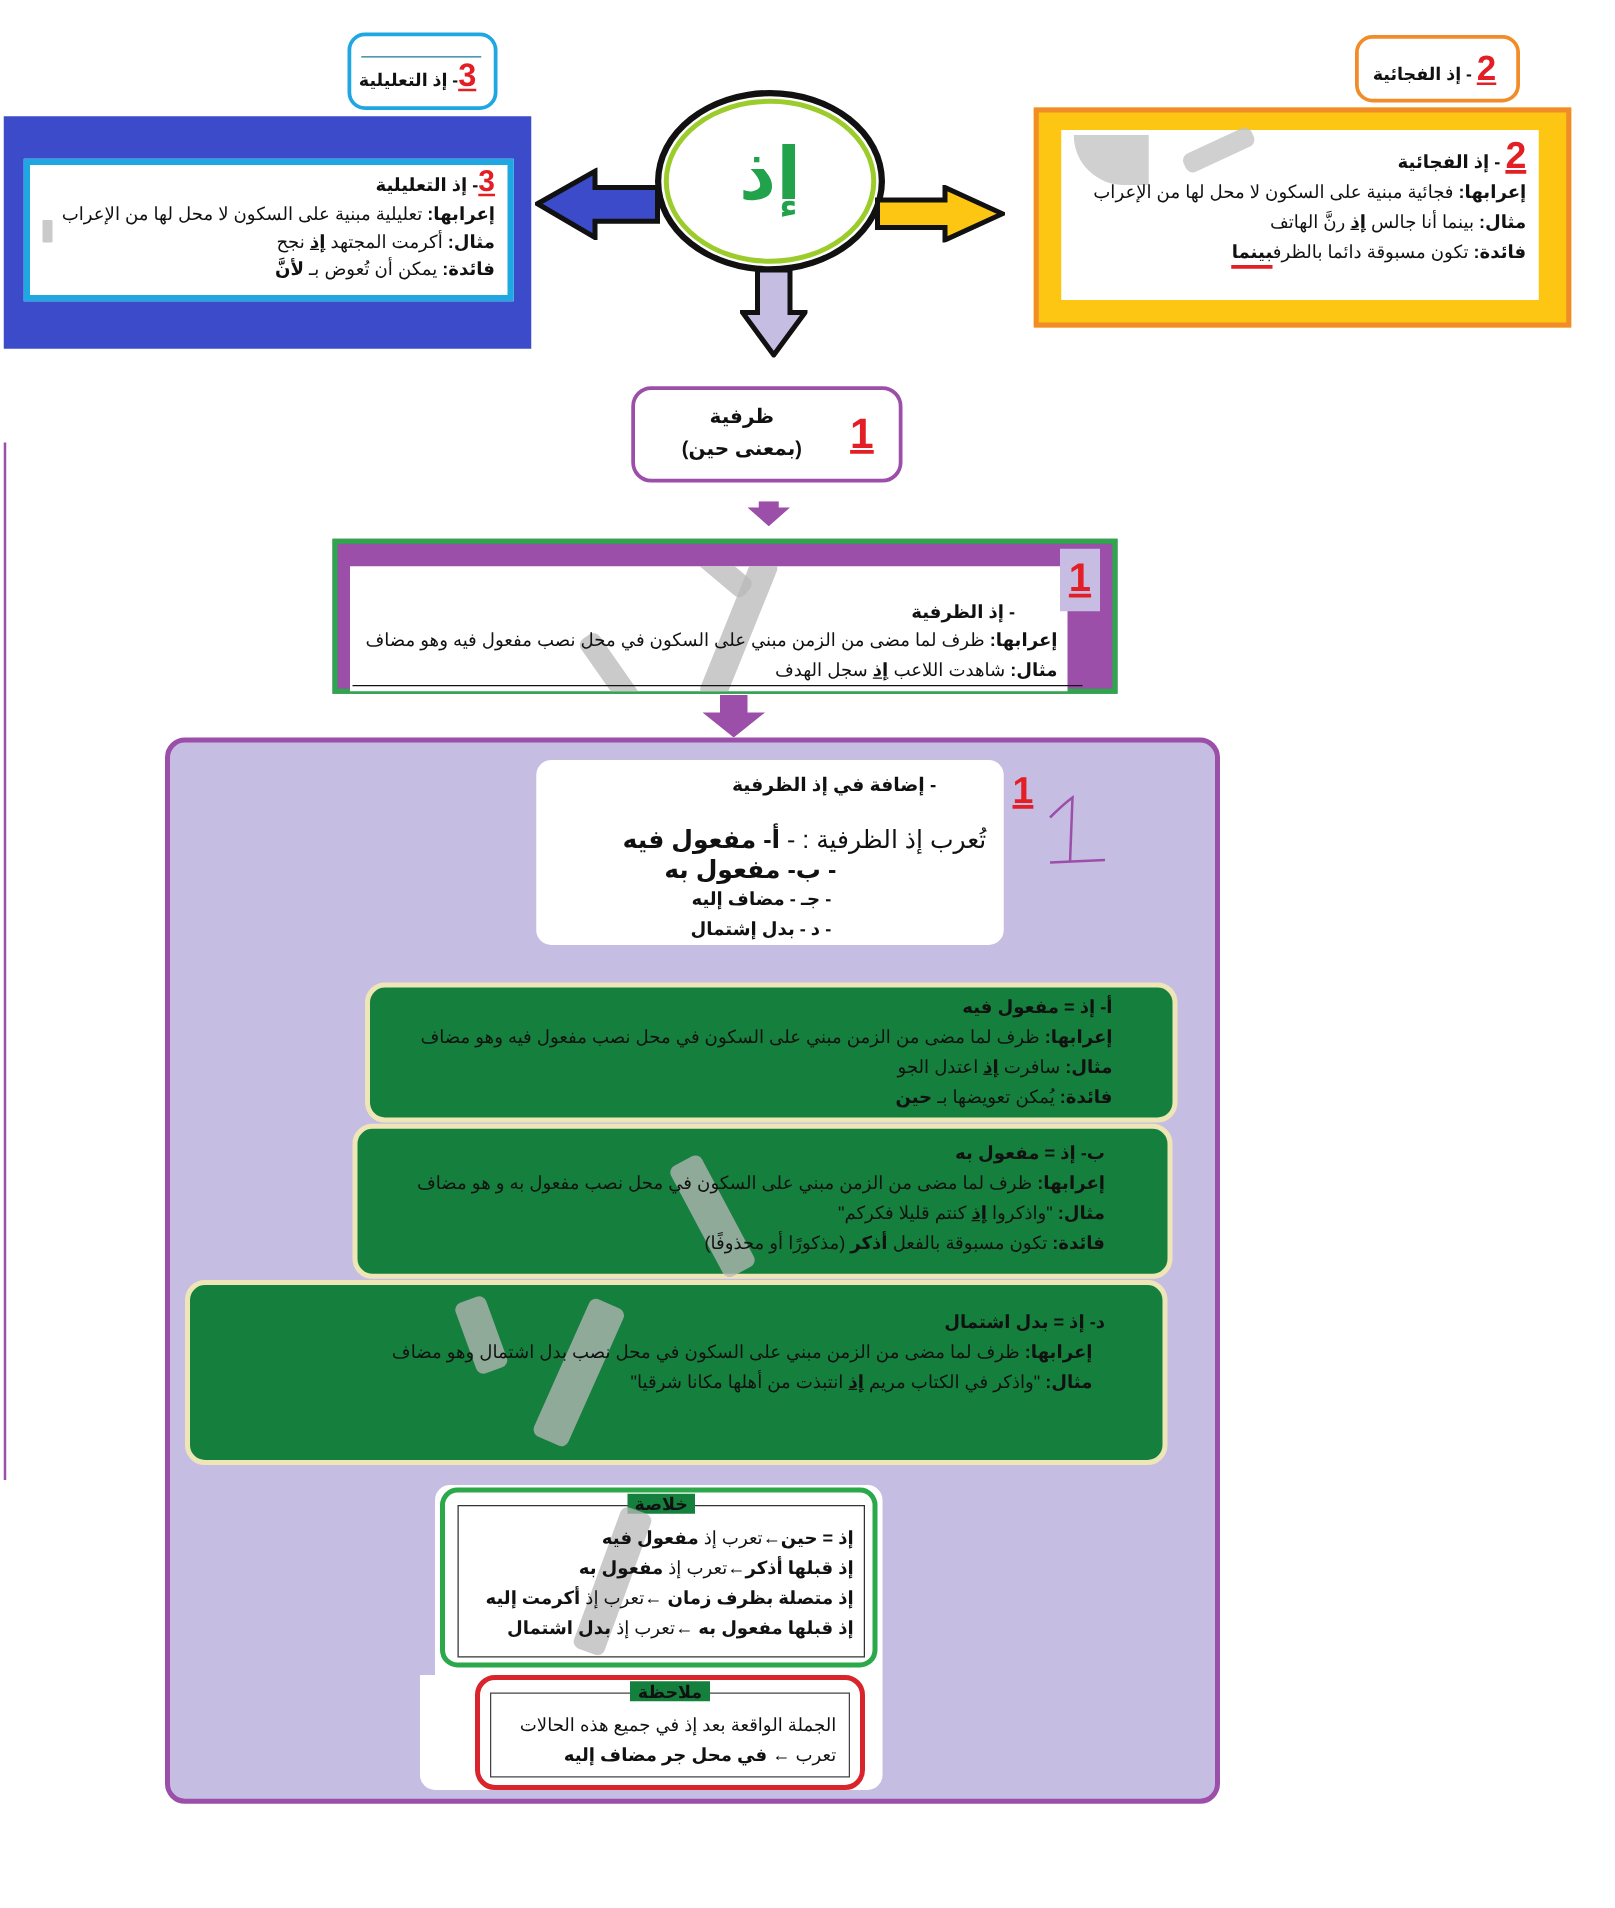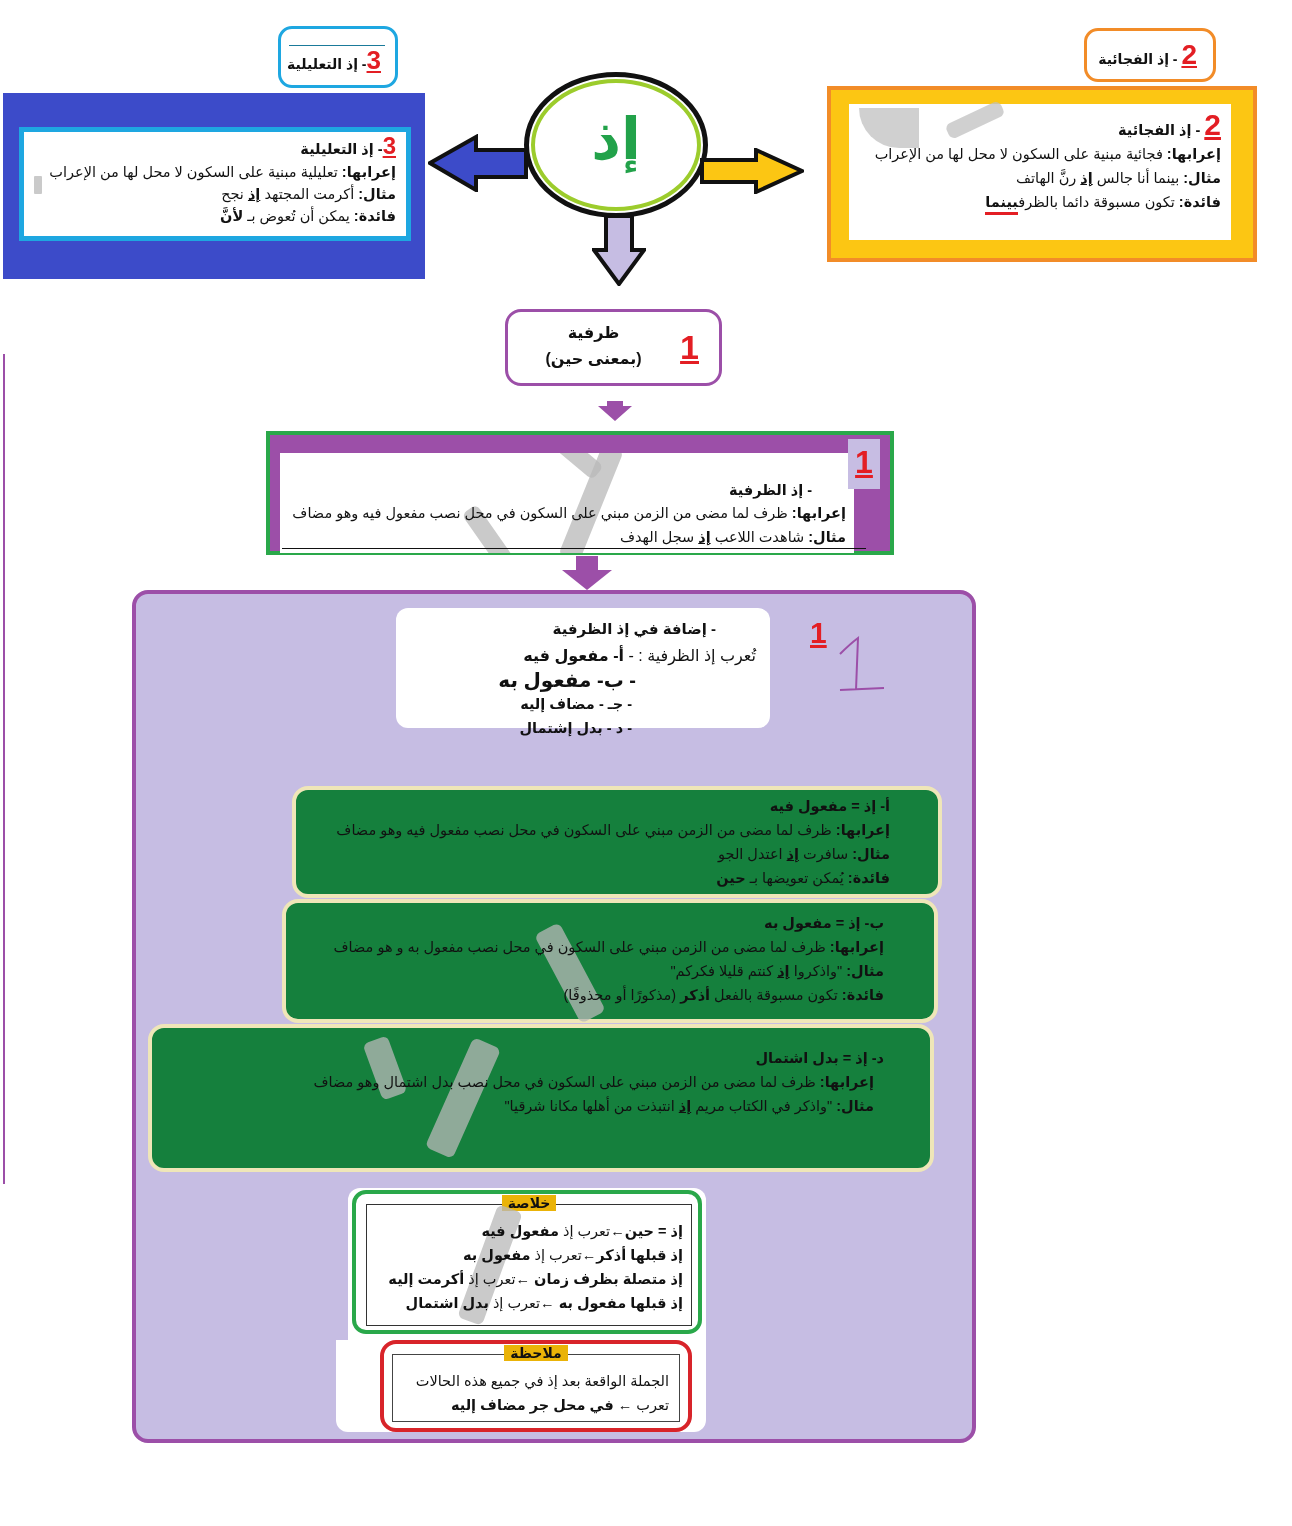--- a/index.html
+++ b/index.html
@@ -43,32 +43,32 @@
   #blk1 { left: 266px; top: 431px; width: 628px; height: 124px; background: #9c4fa8; border: 4px solid #2aa84a; }
   #blk1 .card { position: absolute; left: 10px; top: 18px; width: 574px; height: 100px; background: #fff; padding: 2px 8px; overflow: hidden; }
   #blk1 .badge { position: absolute; right: 10px; top: 4px; width: 32px; height: 50px; background: #c7bde3; text-align: center; }
   #blk1 .bottomline { position: absolute; left: 12px; right: 24px; top: 113px; border-top: 1.5px solid #111; }
 
   #big { left: 132px; top: 590px; width: 844px; height: 853px; background: #c6bde3; border: 4px solid #9c4fa8; border-radius: 16px; }
 
   .cardw { position: absolute; background: #fff; border-radius: 12px; }
   .cardy { position: absolute; background: #15803d; border: 4px solid #efe6b8; border-radius: 16px; }
 
-  #addbox { left: 260px; top: 14px; width: 374px; height: 120px; padding: 10px 14px; }
+  #addbox { left: 293px; top: 14px; width: 374px; height: 148px; padding: 10px 14px; }
 
   #handone { position: absolute; left: 700px; top: 40px; }
 
   #kholasa { left: 212px; top: 594px; width: 358px; height: 152px; }
   #kholasa .g { position: absolute; left: 4px; top: 2px; right: 4px; bottom: 6px; border: 4px solid #2aa84a; border-radius: 14px; }
   #kholasa .frame { position: absolute; left: 18px; top: 16px; right: 14px; bottom: 14px; border: 1px solid #333; }
   #mulahaza { left: 200px; top: 746px; width: 370px; height: 92px; border-radius: 0 0 12px 12px; }
   #mulahaza .r { position: absolute; left: 44px; top: 0; right: 14px; bottom: 0; border: 4px solid #d8242a; border-radius: 16px; }
   #mulahaza .frame { position: absolute; left: 56px; top: 14px; right: 26px; bottom: 10px; border: 1px solid #444; }
   .legend { position: absolute; top: -10px; left: 0; right: 0; text-align: center; font-size: 14px; font-weight: bold; }
-  .legend span { background: #eab308; padding: 0 6px; }
+  .legend span { background: #15803d; padding: 0 6px; }
 </style>
 </head>
 <body>
 
 <div class="abs" style="left:3px;top:354px;width:2px;height:830px;background:#9c4fa8;"></div>
 
 <div id="lbl3" class="abs">
   <div class="topline"></div>
   <div class="inner rtl">
     <span class="num" style="font-size:26px;">3</span><span>- إذ التعليلية</span>
@@ -153,21 +153,21 @@
 <div class="abs arrow" style="left:562px;top:556px;">
   <svg width="50" height="34" viewBox="0 0 50 34">
       <polygon points="14,0 36,0 36,14 50,14 25,34 0,14 14,14" fill="#9c4fa8"></polygon>
     </svg>
 </div>
 
 <div id="big" class="abs">
 
   <div id="addbox" class="cardw rtl">
     <div class="b" style="font-size:15px;line-height:22px;padding-right:40px;">- إضافة في إذ الظرفية</div>
-    <div style="font-size:16px;line-height:24px;margin-top:4px;">
+    <div style="font-size:20px;line-height:24px;margin-top:20px;">
       <span>تُعرب إذ الظرفية : -</span>
       <span class="b">أ- مفعول فيه</span>
     </div>
     <div class="b" style="font-size:20px;line-height:24px;padding-right:120px;">- ب- مفعول به</div>
     <div class="b" style="font-size:14.5px;line-height:24px;padding-right:124px;">- جـ - مضاف إليه</div>
     <div class="b" style="font-size:14.5px;line-height:24px;padding-right:124px;">- د - بدل إشتمال</div>
   </div>
 
   <div class="num abs" style="left:674px;top:22px;font-size:30px;">1</div>
   <div id="handone">

